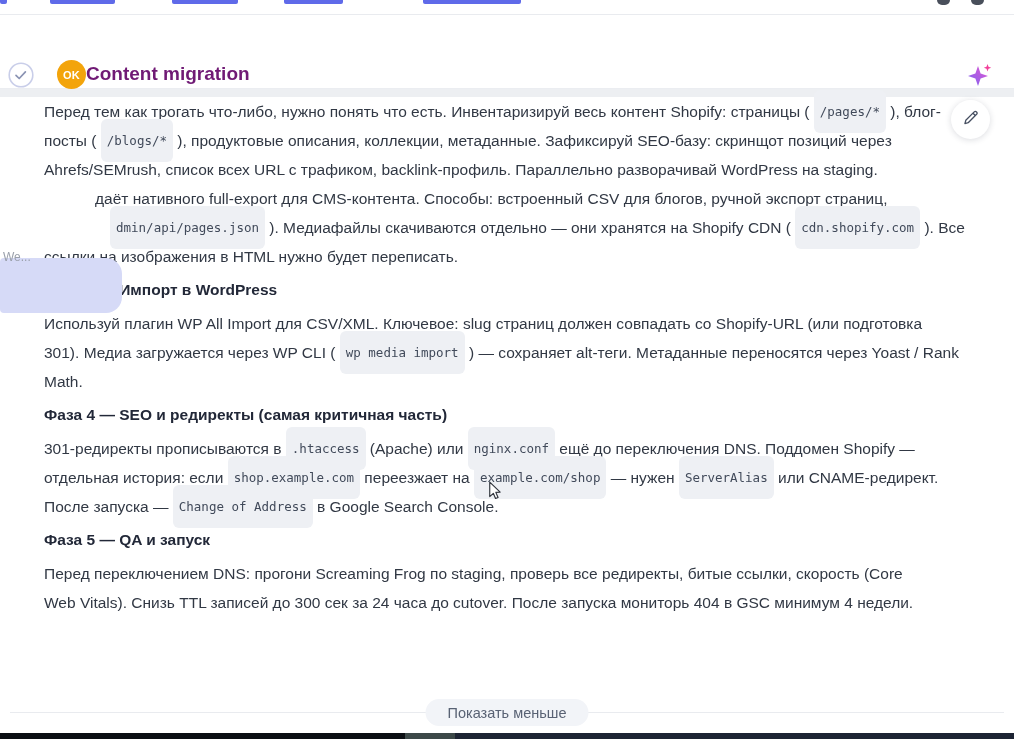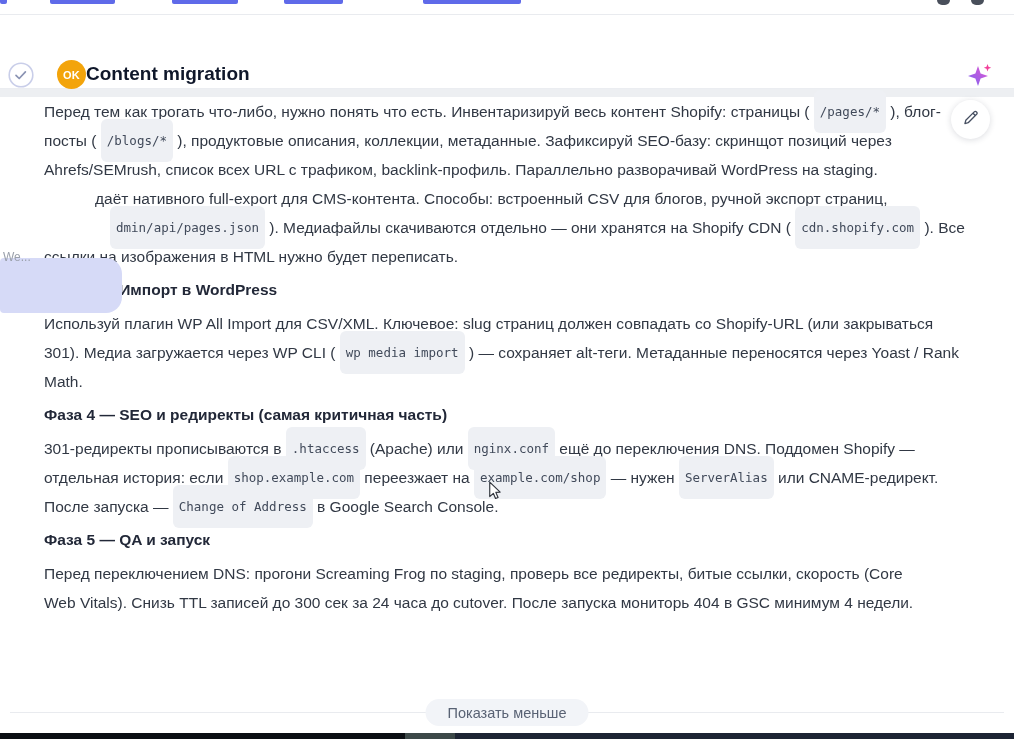--- a/index.html
+++ b/index.html
@@ -12,21 +12,21 @@
   
   .topbar{position:absolute;top:0;left:0;width:1014px;height:14px;background:#fff;border-bottom:1px solid #e9ebef;}
   .frag{position:absolute;top:0;height:4px;background:#5f6ae9;border-radius:0 0 2px 2px;}
   .tb-icon{position:absolute;top:0;height:5px;width:13px;background:#494f5b;border-radius:0 0 6px 6px;}
   
   .header{position:absolute;top:15px;left:0;width:1014px;height:73px;background:#fff;border-bottom:1px solid #ebedf1;}
   .checkcircle{position:absolute;left:8px;top:47px;width:26px;height:26px;cursor:pointer;}
   .avatar{position:absolute;left:45px;top:45px;width:29px;height:29px;border-radius:50%;
     display:flex;align-items:center;justify-content:center;
     font-size:11px;font-weight:700;color:#fff;letter-spacing:.3px;margin-left:12px;}
-  .title{position:absolute;left:86px;top:48px;font-size:19px;font-weight:700;color:#0f172a;}
+  .title{position:absolute;left:86px;top:48px;font-size:19px;font-weight:700;color:#701a75;}
   .sparkle-btn{position:absolute;right:20px;top:47px;width:28px;height:28px;display:flex;align-items:center;justify-content:center;cursor:pointer;}
   
   .band{position:absolute;top:89px;left:0;width:1014px;height:8px;background:#edeff2;}
   
   .content{position:absolute;top:97px;left:0;width:1014px;height:636px;background:#fff;padding:0;}
   .sections{padding:0 20px 0 44px;}
   .sec h3{margin:8px 0 8px;font-size:15.5px;line-height:22px;font-weight:700;color:#222838;white-space:nowrap;}
   .para{margin:0;}
   .line{line-height:29px;height:29px;font-size:15.5px;color:#313844;white-space:nowrap;}
   .chip{
@@ -105,21 +105,21 @@
       <div class="sec">
         <div class="para">
           <div class="line" style="padding-left: 51px;"><span>даёт нативного full-export для CMS-контента. Способы: встроенный CSV для блогов, ручной экспорт страниц,</span></div>
           <div class="line" style="padding-left: 66px;"><span class="chip">dmin/api/pages.json</span><span> ). Медиафайлы скачиваются отдельно — они хранятся на Shopify CDN ( </span><span class="chip">cdn.shopify.com</span><span> ). Все</span></div>
           <div class="line"><span>ссылки на изображения в HTML нужно будет переписать.</span></div>
         </div>
       </div>
       <div class="sec">
         <h3>Фаза 3 — Импорт в WordPress</h3>
         <div class="para">
-          <div class="line"><span>Используй плагин WP All Import для CSV/XML. Ключевое: slug страниц должен совпадать со Shopify-URL (или закрываться</span></div>
+          <div class="line"><span>Используй плагин WP All Import для CSV/XML. Ключевое: slug страниц должен совпадать со Shopify-URL (или подготовка</span></div>
           <div class="line"><span>301). Медиа загружается через WP CLI ( </span><span class="chip">wp media import</span><span> ) — сохраняет alt-теги. Метаданные переносятся через Yoast / Rank</span></div>
           <div class="line"><span>Math.</span></div>
         </div>
       </div>
       <div class="sec">
         <h3>Фаза 4 — SEO и редиректы (самая критичная часть)</h3>
         <div class="para">
           <div class="line"><span>301-редиректы прописываются в </span><span class="chip">.htaccess</span><span> (Apache) или </span><span class="chip">nginx.conf</span><span> ещё до переключения DNS. Поддомен Shopify —</span></div>
           <div class="line"><span>отдельная история: если </span><span class="chip">shop.example.com</span><span> переезжает на </span><span class="chip">example.com/shop</span><span> — нужен </span><span class="chip">ServerAlias</span><span> или CNAME-редирект.</span></div>
           <div class="line"><span>После запуска — </span><span class="chip">Change of Address</span><span> в Google Search Console.</span></div>

